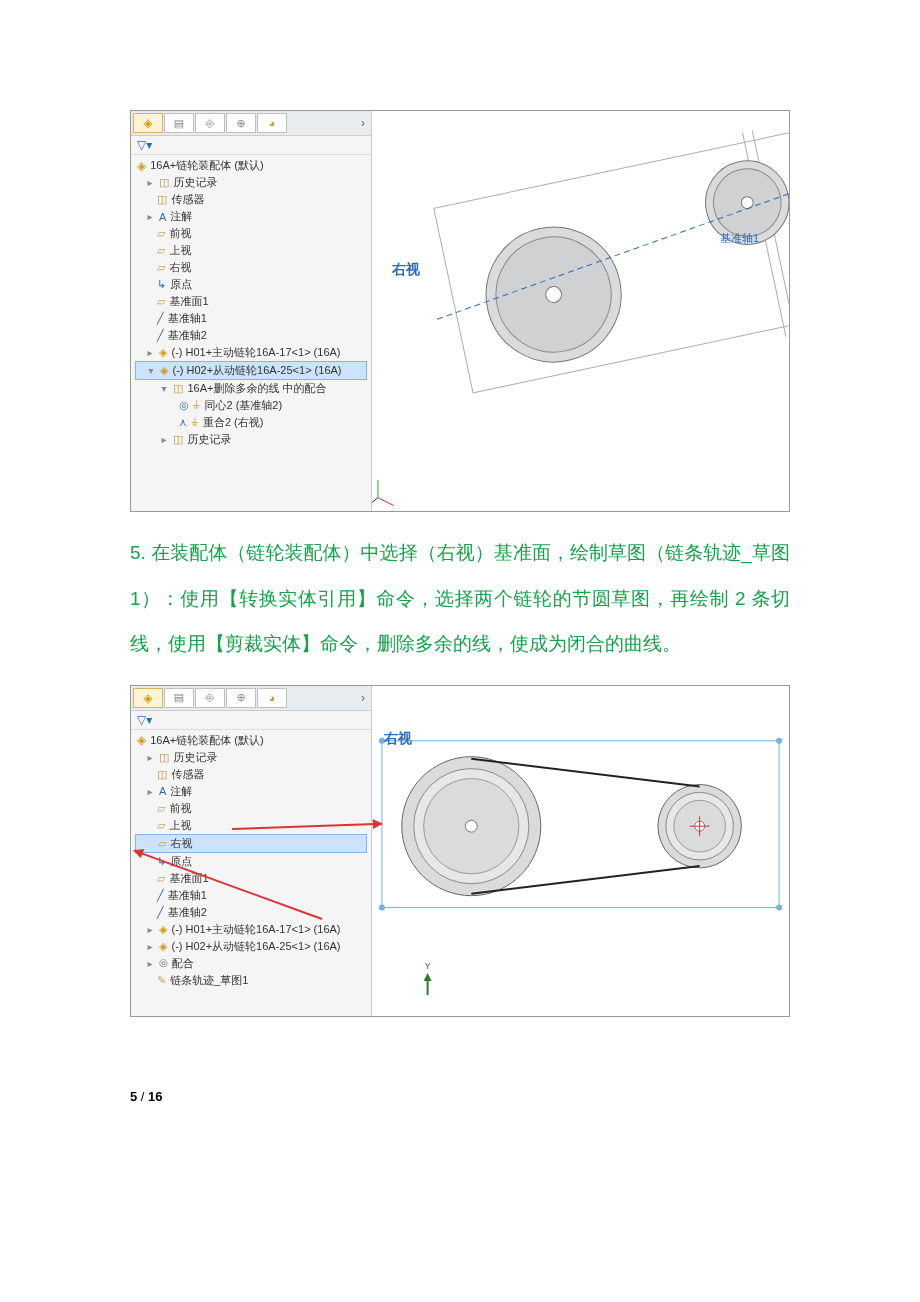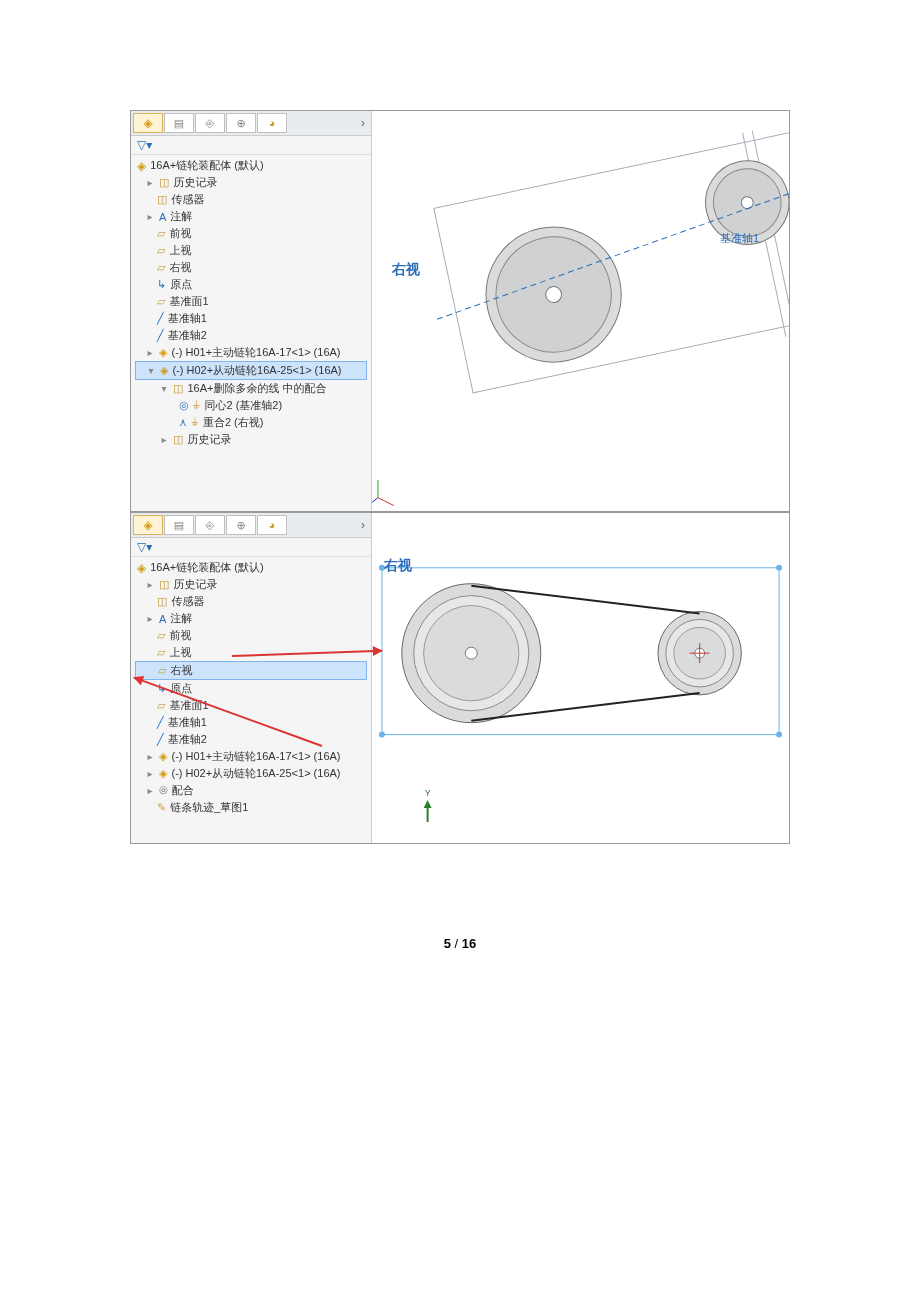--- a/index.html
+++ b/index.html
@@ -23,21 +23,21 @@
   .ic-plane{color:#c9a65a;}
   .ic-orig{color:#2a6db8;}
   .ic-axis{color:#2a6db8;}
   .ic-comp{color:#d49b12;}
   .ic-mate{color:#888;}
   .ic-conc{color:#2a6db8;}
   .ic-coin{color:#2a6db8;}
   .ic-sketch{color:#c9a65a;}
   .viewport { flex:1; background:#fff; position:relative; min-height:0; }
   .body-text { color:#15a34a; font-size:19px; line-height:2.4; margin:18px 0 18px 0; text-align:justify; }
-  .footer { text-align:center; font-size:13px; margin-top:92px; }
+  .footer { text-align:left; font-size:13px; margin-top:72px; }
   .viewlabel { position:absolute; color:#2a6db8; font-weight:bold; font-size:14px; }
   .datumlbl { position:absolute; color:#2a6db8; font-size:11px; }
   .red-arrow { position:absolute; height:2px; background:#d33; transform-origin:left center; }
   .red-arrow::after { content:''; position:absolute; right:-1px; top:-4px; border-left:10px solid #d33; border-top:5px solid transparent; border-bottom:5px solid transparent; }
 </style>
 </head>
 <body>
 
 <div class="page">
 
@@ -166,20 +166,21 @@
         </g>
         <g transform="translate(6,388)">
           <line x1="0" y1="0" x2="0" y2="-18" stroke="#2a2"></line>
           <line x1="0" y1="0" x2="16" y2="8" stroke="#c33"></line>
           <line x1="0" y1="0" x2="-10" y2="8" stroke="#22c"></line>
         </g>
       </svg>
     </div>
   </div>
 
+  <p class="body-text">5. 在装配体（链轮装配体）中选择（右视）基准面，绘制草图（链条轨迹_草图 1）：使用【转换实体引用】命令，选择两个链轮的节圆草图，再绘制 2 条切线，使用【剪裁实体】命令，删除多余的线，使成为闭合的曲线。</p>
 
   <div class="panel" style="height:330px;">
     <div class="left">
       <div class="tabs">
         <div class="tab active">
             <span class="ic-asm">◈</span>
           </div>
         <div class="tab">
             <span style="color:#888;">▤</span>
           </div>

